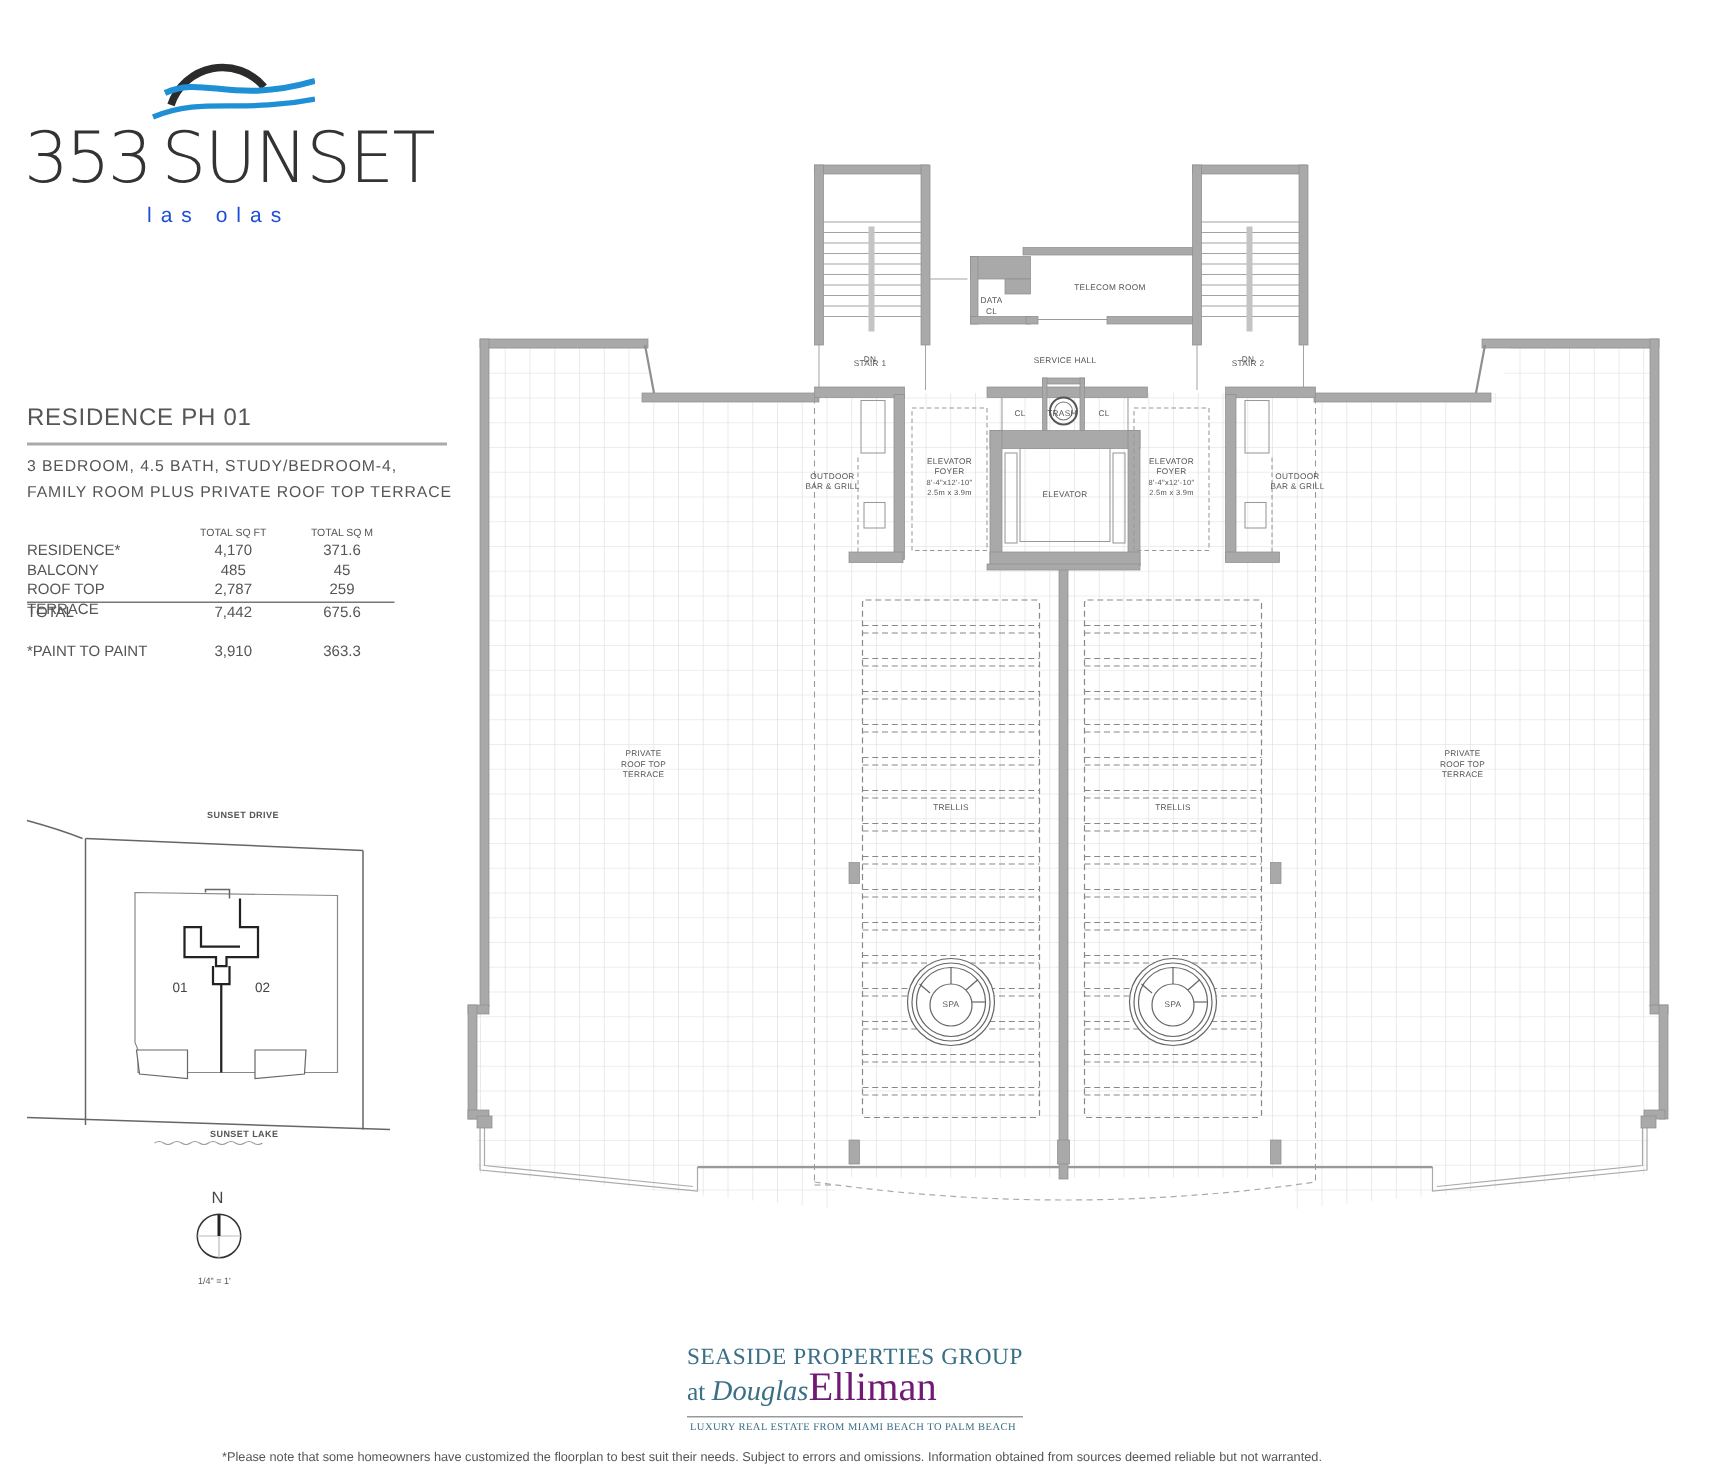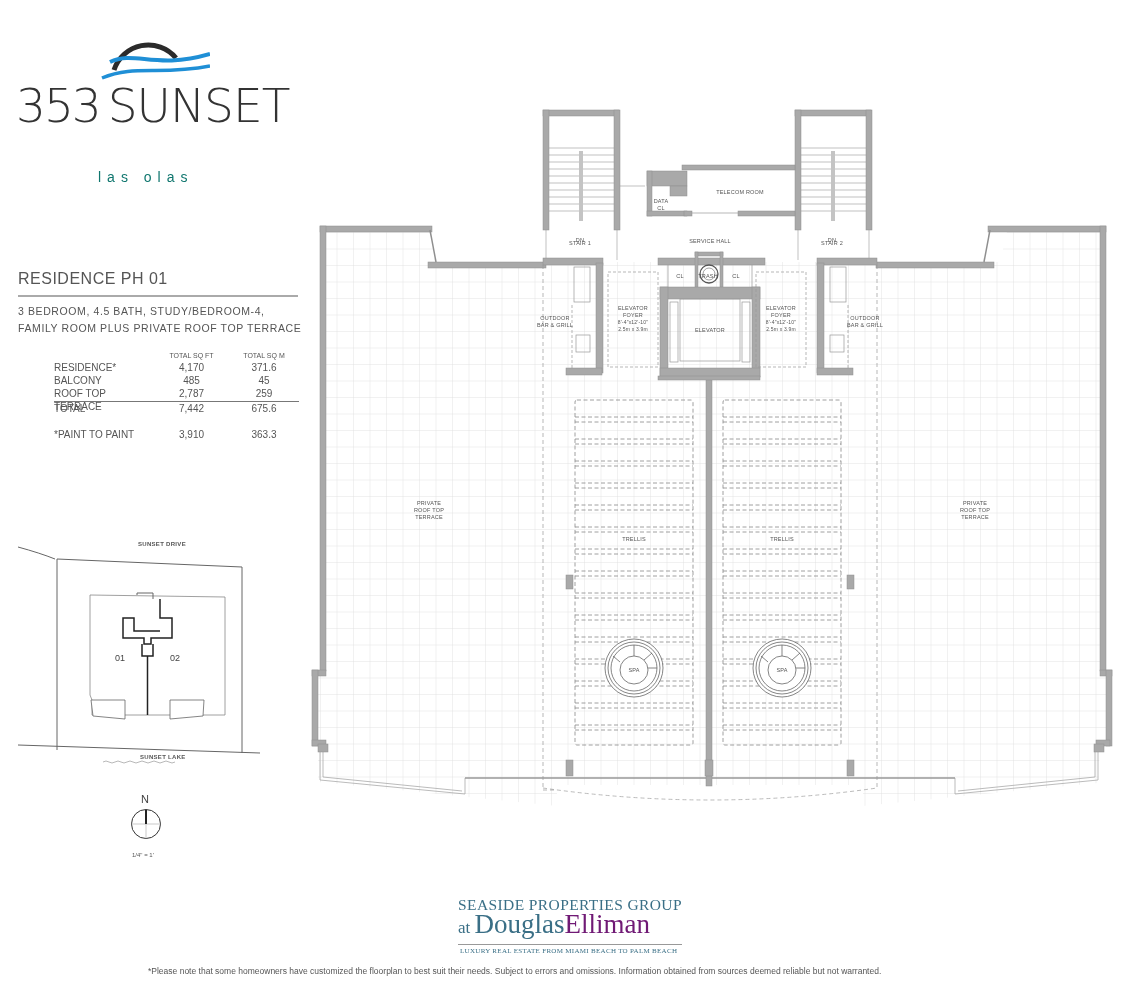--- a/index.html
+++ b/index.html
@@ -2,28 +2,28 @@
 <html><head>
 <meta charset="utf-8">
 <style>
   html, body { margin:0; padding:0; background:#ffffff; }
   body { width:1140px; height:986px; position:relative; overflow:hidden; font-family:"Liberation Sans", sans-serif; color:#444; }
   .abs { position:absolute; }
 
   
   .logo-main { left:16px; top:82px; font-family:"DejaVu Sans", sans-serif; font-weight:200; font-size:47px; letter-spacing:-1px; color:#333; line-height:1; }
   .logo-main .num { letter-spacing:-2px; margin-right:8px; }
-  .logo-sub { left:98px; top:135px; font-size:14px; letter-spacing:6px; color:#0f766e;margin-top:34px; }
+  .logo-sub { left:98px; top:135px; font-size:14px; letter-spacing:6px; color:#1d4ed8; }
 
   
   .res-title { left:18px; top:270px; font-size:16px; letter-spacing:0.5px; color:#555; }
   .res-rule { left:18px; top:295px; width:280px; height:2px; background:#aaa; }
   .res-desc { left:18px; top:303px; font-size:10.5px; letter-spacing:0.6px; color:#555; line-height:17px; }
 
-  .area-table { left:18px; top:350px; width:245px; font-size:10px; color:#555;margin-left:36px; }
+  .area-table { left:18px; top:350px; width:245px; font-size:10px; color:#555; }
   .area-row { display:flex; height:13px; line-height:13px; }
   .area-row .c0 { width:100px; }
   .area-row .c1 { width:75px; text-align:center; }
   .area-row .c2 { width:70px; text-align:center; }
   .area-head { font-size:7px; height:11px; line-height:11px; }
   .area-total { border-top:1px solid #777; margin-top:1px; }
   .area-ptp { margin-top:13px; }
 
   
   .site { left:10px; top:535px; width:250px; height:230px; }
@@ -34,21 +34,21 @@
   .north-scale { left:132px; top:852px; font-size:6px; color:#555; }
 
   
   .plan { left:300px; top:100px; width:830px; height:740px; }
   .plabel { font-size:5.5px; color:#555; text-align:center; letter-spacing:0.2px; line-height:7px; position:absolute; }
 
   
   .brand-1 { left:458px; top:896px; font-family:"Liberation Serif", serif; font-size:15.5px; letter-spacing:0.4px; color:#3a6f86; }
   .brand-2 { left:458px; top:909px; font-family:"Liberation Serif", serif; color:#3a6f86; white-space:nowrap; }
   .brand-2 .at { font-size:17px;font-family:Liberation Serif, serif; }
-  .brand-2 .d { font-size:27px; }
+  .brand-2 .d { font-size:19px;font-style:italic; }
   .brand-2 .e { font-size:27px; color:#701a75; }
   .brand-rule { left:458px; top:944px; width:224px; height:1px; background:#999; }
   .brand-3 { left:460px; top:947px; font-family:"Liberation Serif", serif; font-size:7px; letter-spacing:0.3px; color:#3a6f86; }
   .disclaimer { left:148px; top:966px; font-size:8.5px; color:#555; white-space:nowrap; }
 </style>
 </head>
 <body>
 
 <div class="abs" style="left:0;top:0;width:300px;height:160px;">
   <svg class="abs" style="left:100px;top:30px;" width="110" height="50" viewBox="0 0 110 50">

